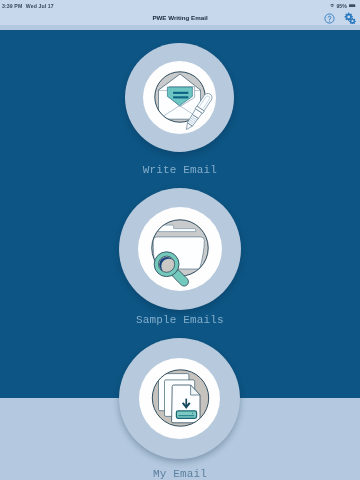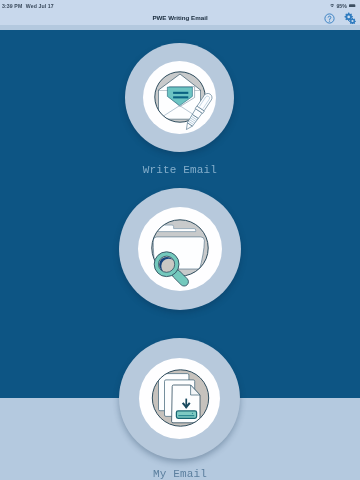--- a/index.html
+++ b/index.html
@@ -170,20 +170,21 @@
           <circle cx="47.6" cy="76.2" r="12.4" fill="#74c9bd" stroke="#2f4d5e" stroke-width="0.9"></circle>
 
           <circle cx="47.6" cy="76.2" r="8.1" fill="#cac8c4"></circle>
 
           <path d="M42.3 81.9 A7.4 7.4 0 0 1 53.3 71.2 L55.0 73.0 A5.1 5.1 0 0 0 44.3 83.2 Z" fill="#18457e"></path>
           <circle cx="47.6" cy="76.2" r="8.1" fill="none" stroke="#2f4d5e" stroke-width="0.8"></circle>
         </g>
       </svg>
     </div>
   </div>
+  <div class="lbl" style="top:314px;color:#84aecb;">Sample Emails</div>
 
   <div class="tile" style="left:119px;top:338px;width:121px;height:121px;">
     <div class="disc" style="left:0;top:0;width:121px;height:121px;"></div>
     <div class="disc-in" style="left:20px;top:20px;width:81px;height:81px;"></div>
     <div style="position:absolute;left:0;top:0;">
       <svg width="121" height="121" viewBox="0 0 121 121">
         <defs>
             <clipPath id="c3">
               <circle cx="61.5" cy="60" r="28.2"></circle>
             </clipPath>

